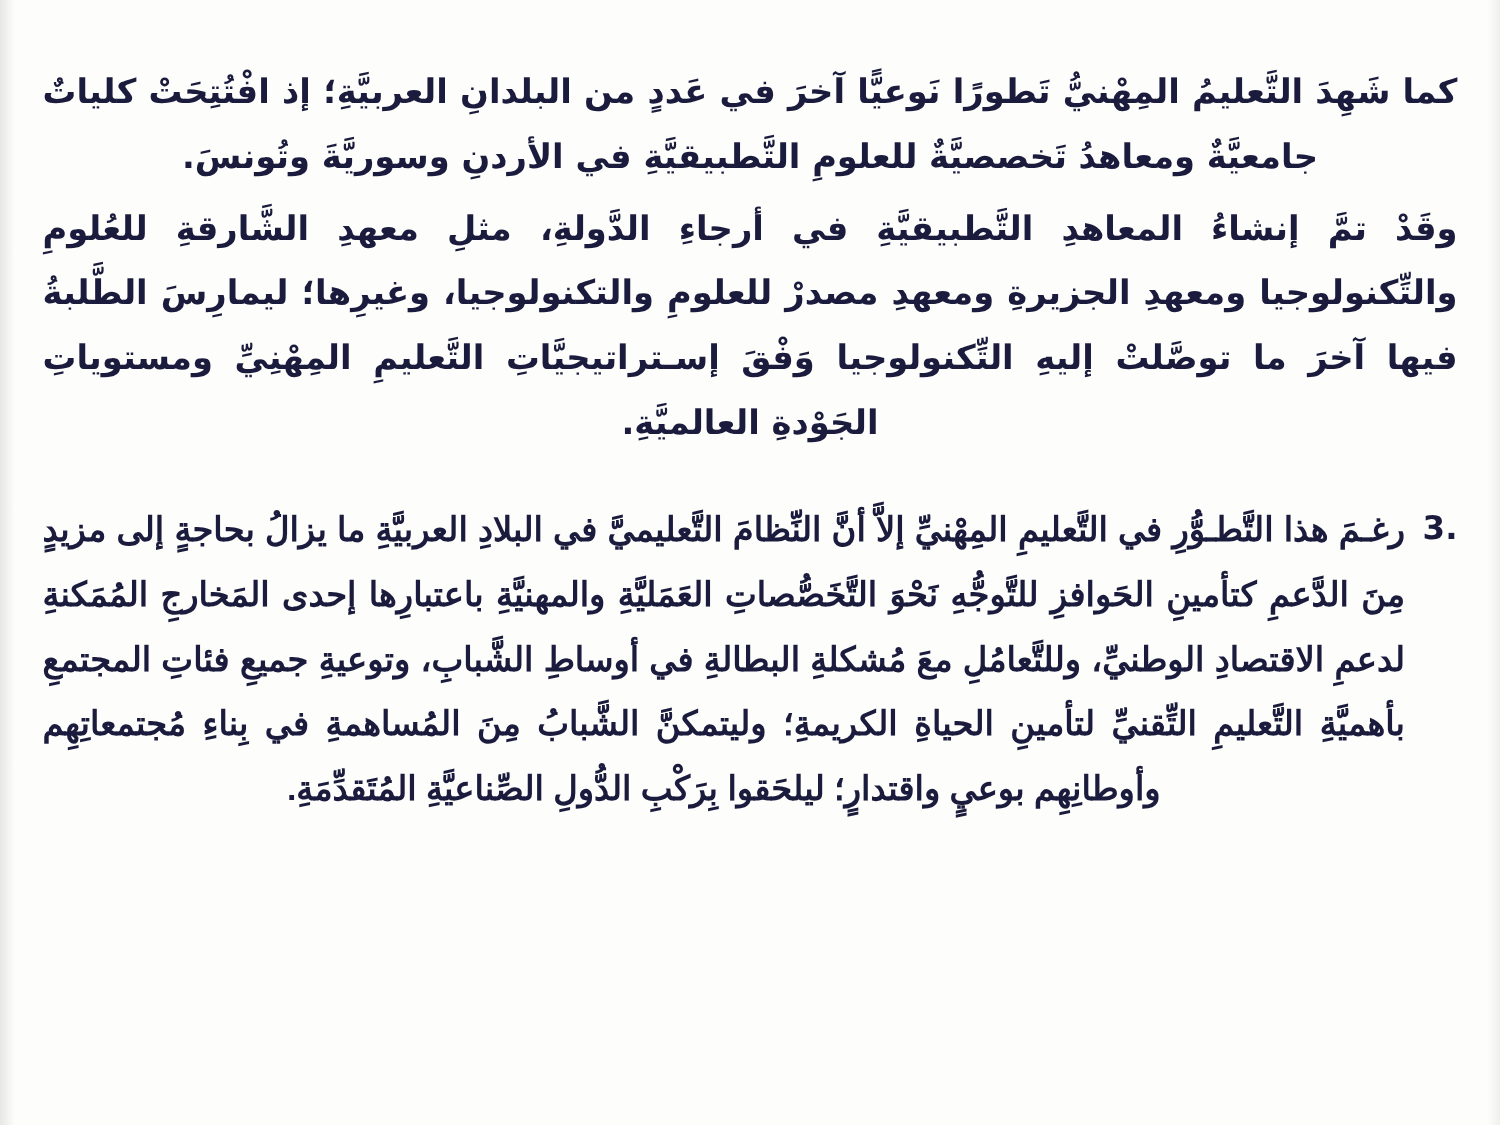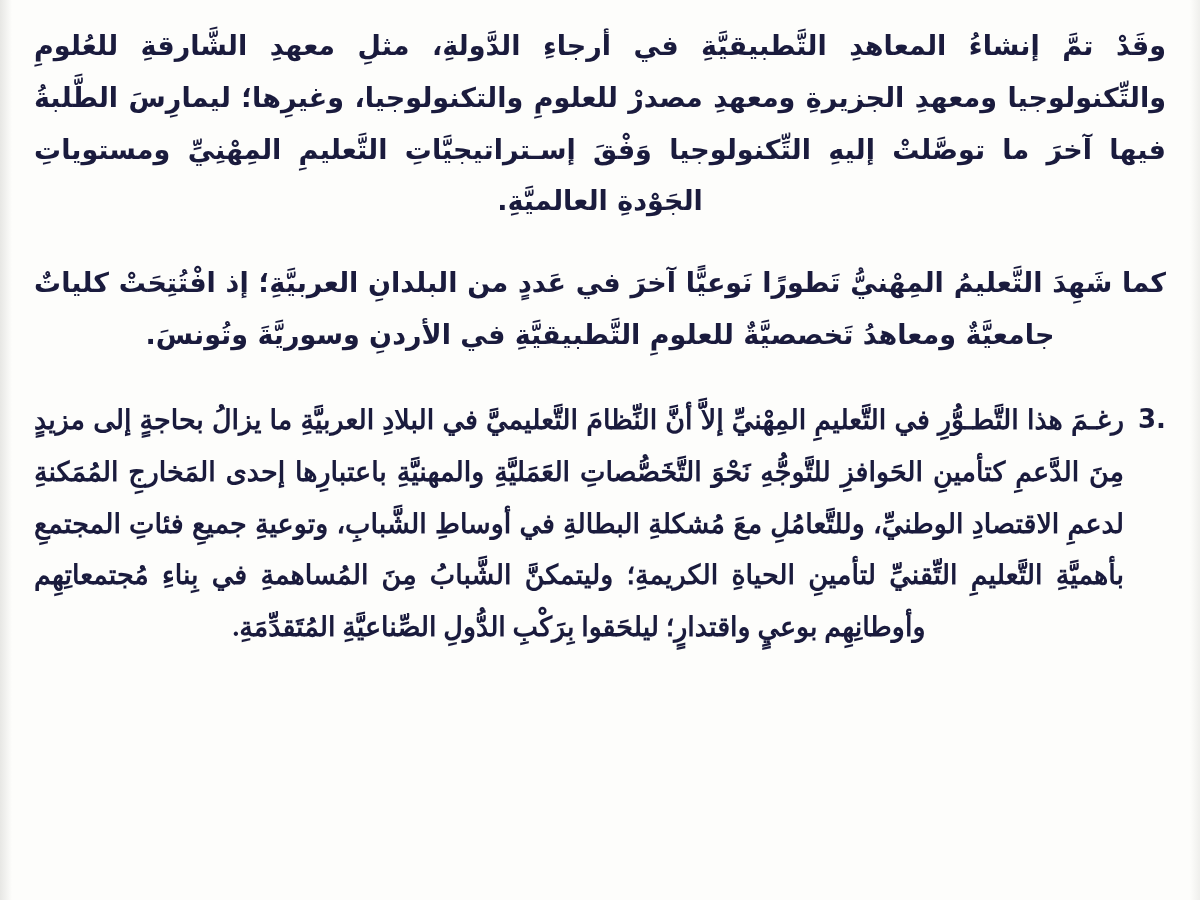--- a/index.html
+++ b/index.html
@@ -81,32 +81,32 @@
   }
   .numbered-item .item-text {
     flex: 1 1 auto;
     margin: 0;
     text-align: justify;
     text-align-last: center;
     font-size: 27px;
     line-height: 1.92;
     font-weight: 600;
     color: #1a1b3d;
-    font-family: Liberation Serif, serif;
+    font-family: Liberation Sans, sans-serif;
   }
 </style>
 </head>
 <body>
 
 <div class="page">
   <div class="doc-body">
 
+    <p class="para para-2">كما شَهِدَ التَّعليمُ المِهْنيُّ تَطورًا نَوعيًّا آخرَ في عَددٍ من البلدانِ العربيَّةِ؛ إذ افْتُتِحَتْ كلياتٌ جامعيَّةٌ ومعاهدُ تَخصصيَّةٌ للعلومِ التَّطبيقيَّةِ في الأردنِ وسوريَّةَ وتُونسَ.</p>
+
     <p class="para para-1">وقَدْ تمَّ إنشاءُ المعاهدِ التَّطبيقيَّةِ في أرجاءِ الدَّولةِ، مثلِ معهدِ الشَّارقةِ للعُلومِ والتِّكنولوجيا ومعهدِ الجزيرةِ ومعهدِ مصدرْ للعلومِ والتكنولوجيا، وغيرِها؛ ليمارِسَ الطَّلبةُ فيها آخرَ ما توصَّلتْ إليهِ التِّكنولوجيا وَفْقَ إسـتراتيجيَّاتِ التَّعليمِ المِهْنِيِّ ومستوياتِ الجَوْدةِ العالميَّةِ.</p>
-
-    <p class="para para-2">كما شَهِدَ التَّعليمُ المِهْنيُّ تَطورًا نَوعيًّا آخرَ في عَددٍ من البلدانِ العربيَّةِ؛ إذ افْتُتِحَتْ كلياتٌ جامعيَّةٌ ومعاهدُ تَخصصيَّةٌ للعلومِ التَّطبيقيَّةِ في الأردنِ وسوريَّةَ وتُونسَ.</p>
 
     <div class="numbered-item">
       <span class="marker">.3</span>
       <p class="item-text">رغـمَ هذا التَّطـوُّرِ في التَّعليمِ المِهْنيِّ إلاَّ أنَّ النِّظامَ التَّعليميَّ في البلادِ العربيَّةِ ما يزالُ بحاجةٍ إلى مزيدٍ مِنَ الدَّعمِ كتأمينِ الحَوافزِ للتَّوجُّهِ نَحْوَ التَّخَصُّصاتِ العَمَليَّةِ والمهنيَّةِ باعتبارِها إحدى المَخارجِ المُمَكنةِ لدعمِ الاقتصادِ الوطنيِّ، وللتَّعامُلِ معَ مُشكلةِ البطالةِ في أوساطِ الشَّبابِ، وتوعيةِ جميعِ فئاتِ المجتمعِ بأهميَّةِ التَّعليمِ التِّقنيِّ لتأمينِ الحياةِ الكريمةِ؛ وليتمكنَّ الشَّبابُ مِنَ المُساهمةِ في بِناءِ مُجتمعاتِهِم وأوطانِهِم بوعيٍ واقتدارٍ؛ ليلحَقوا بِرَكْبِ الدُّولِ الصِّناعيَّةِ المُتَقدِّمَةِ.</p>
     </div>
 
   </div>
 </div>
 
 </body></html>

